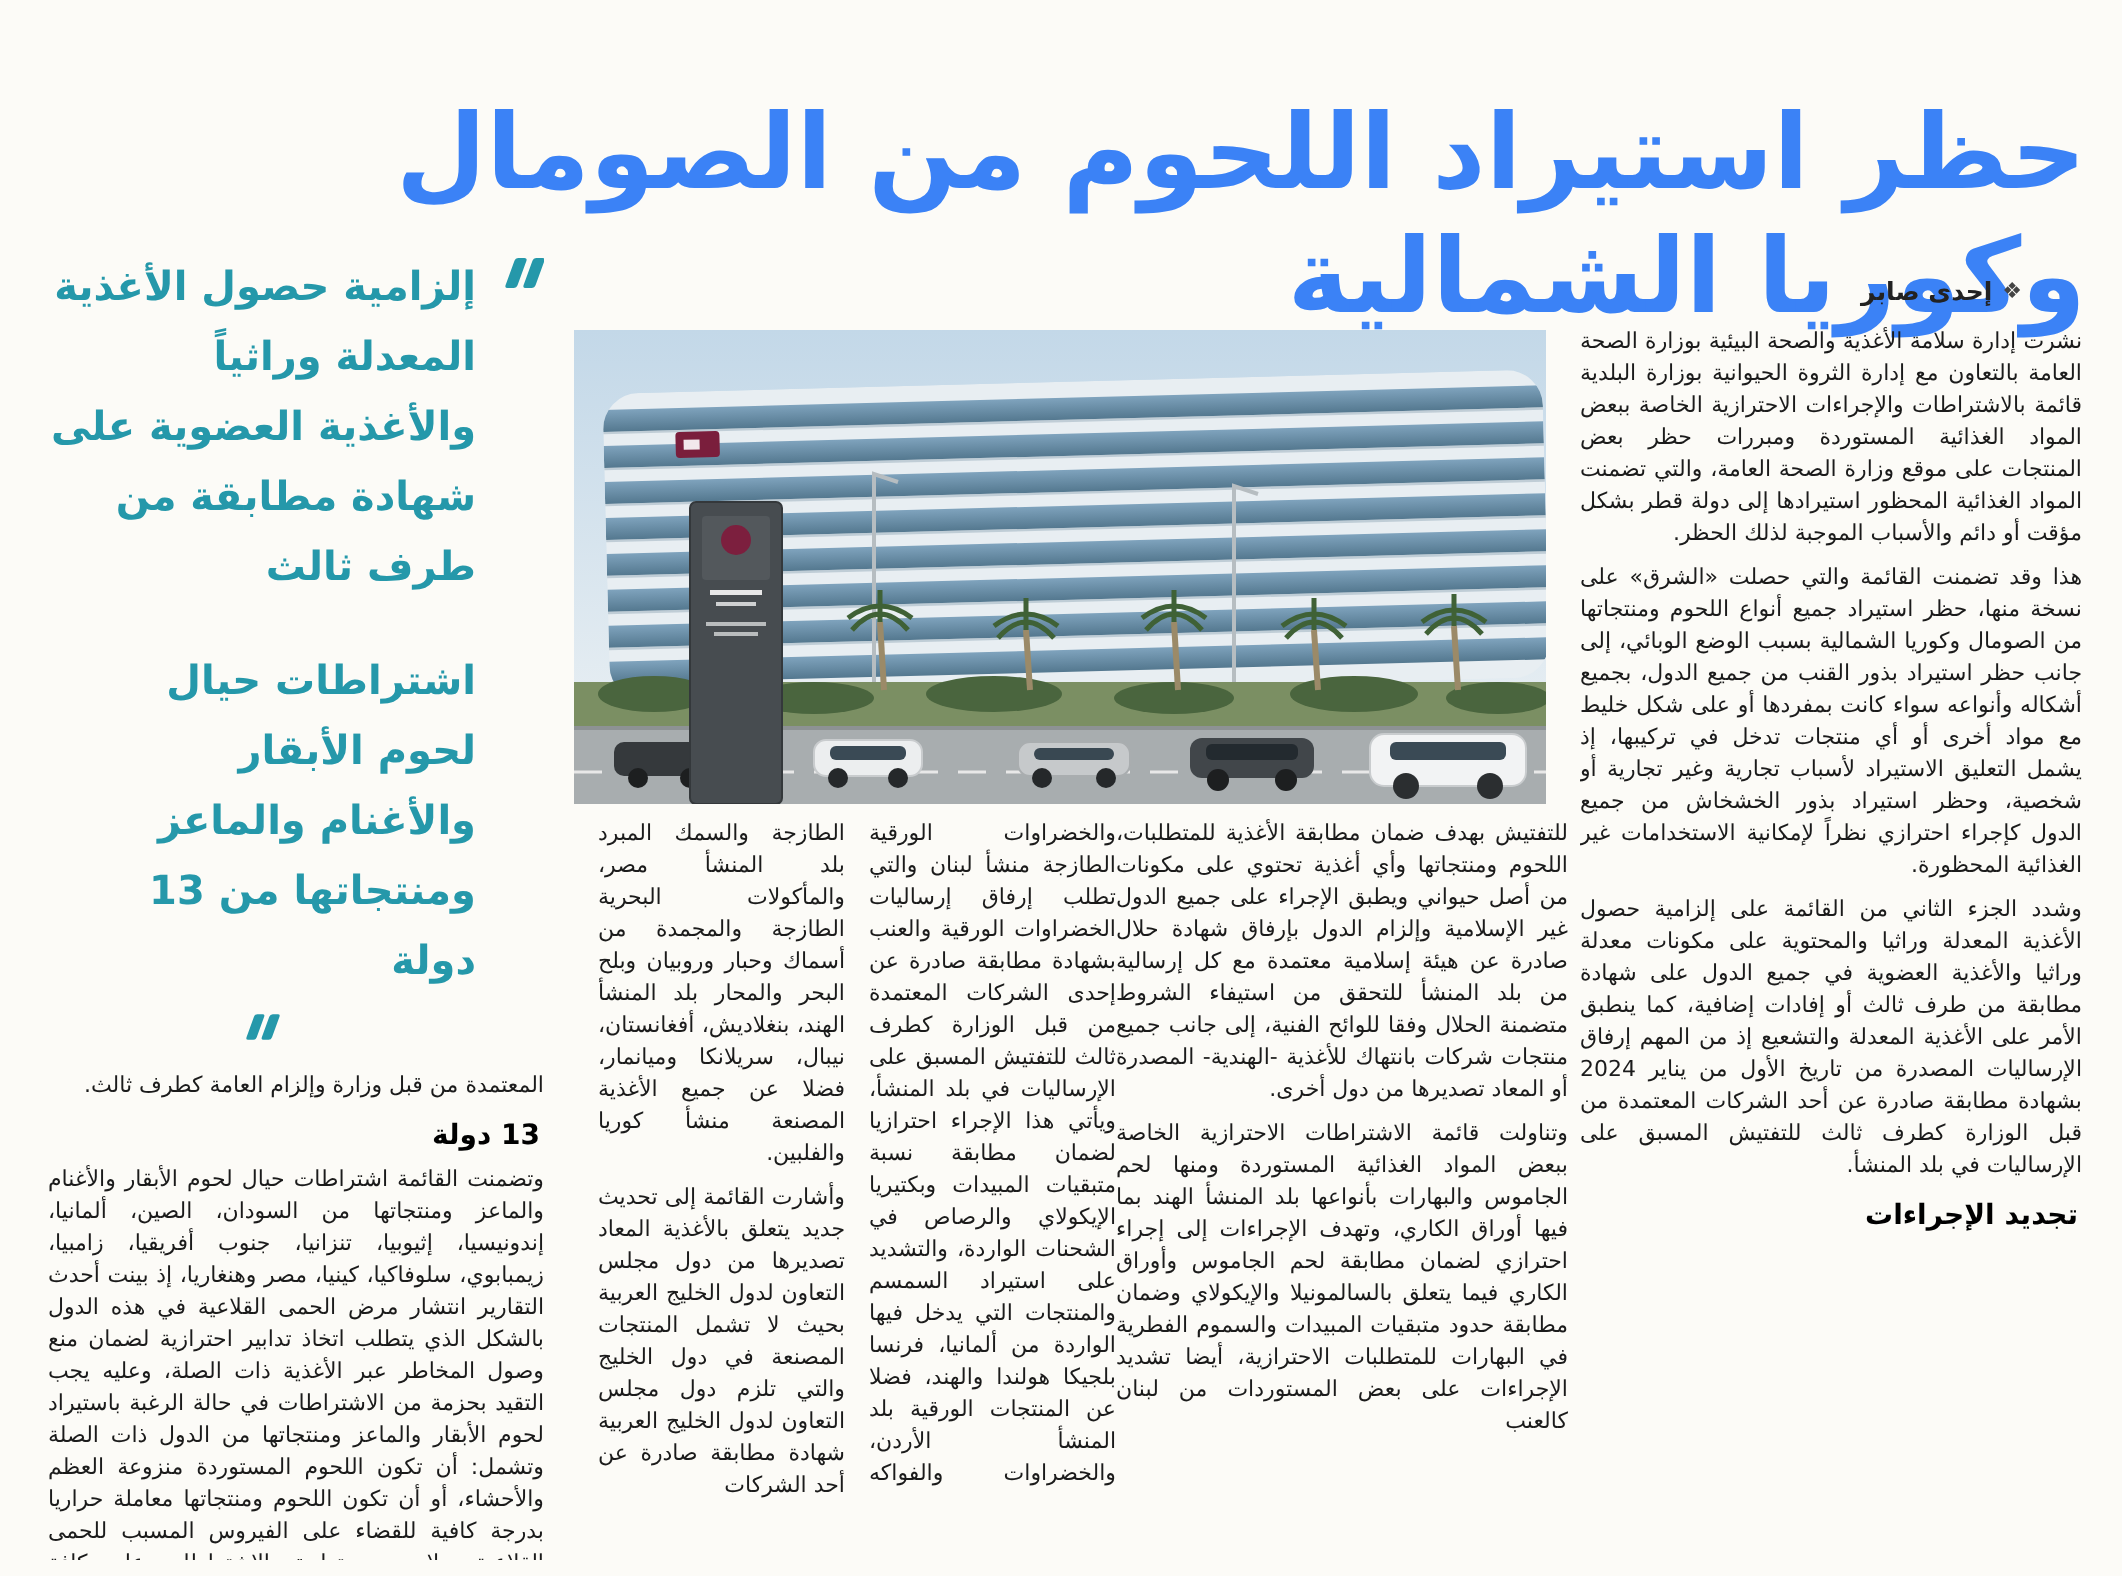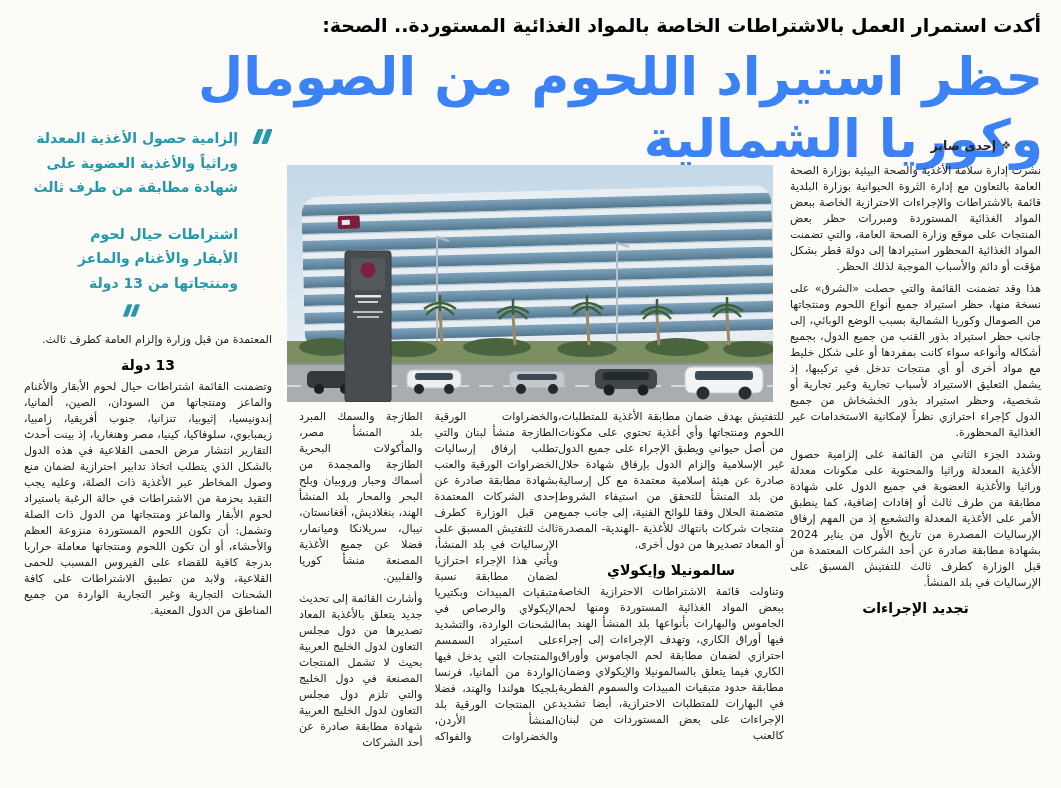--- a/index.html
+++ b/index.html
@@ -44,44 +44,43 @@
   }
 
   .sidebar { position:absolute; top:126px; left:24px; width:248px; bottom:8px; overflow:hidden; }
 
   .bt {
     font-size:11px; line-height:16px; text-align:justify;
     margin-bottom:6px; color:#1b1b1b;
   }
   .subhead {
     font-size:14px; font-weight:bold; color:#000;
-    text-align:center; margin:9px 2px 6px;
+    text-align:right; margin:9px 2px 6px;
   }
 
   .quote-block { position:relative; padding-right:34px; margin-bottom:14px; }
   .pullquote {
-    color:#2598aa; font-weight:bold; font-size:14px;
+    color:#2598aa; font-weight:bold; font-size:20px;
     line-height:1.75; text-align:right; margin-bottom:22px;
   }
   .pullquote:last-of-type { margin-bottom:8px;margin-left:46px; }
 
   .qmark { display:flex; gap:3px; }
   .qmark i {
     display:inline-block; width:6px; height:15px;
     background:#2598aa; transform:skewX(-20deg); border-radius:1.5px;
   }
   .qmark-open { position:absolute; top:3px; right:2px; }
   .qmark-close { width:max-content; margin:6px auto 0; transform:scale(.85); }
 </style>
 </head>
 <body>
 
 <div class="page">
 
-  <div class="kicker">أكدت استمرار العمل بالاشتراطات الخاصة بالمواد الغذائية المستوردة.. الصحة:</div>
   <h1 class="headline">حظر استيراد اللحوم من الصومال وكوريا الشمالية</h1>
 
   <div class="byline">
     <span class="byline-icon">❖</span>
     <span class="byline-name">إحدى صابر</span>
   </div>
 
   <figure class="photo">
     <svg viewBox="0 0 486 237" width="486" height="237" aria-hidden="true">
       <defs>
@@ -208,21 +207,20 @@
 
   <section class="col col1">
     <p class="bt">نشرت إدارة سلامة الأغذية والصحة البيئية بوزارة الصحة العامة بالتعاون مع إدارة الثروة الحيوانية بوزارة البلدية قائمة بالاشتراطات والإجراءات الاحترازية الخاصة ببعض المواد الغذائية المستوردة ومبررات حظر بعض المنتجات على موقع وزارة الصحة العامة، والتي تضمنت المواد الغذائية المحظور استيرادها إلى دولة قطر بشكل مؤقت أو دائم والأسباب الموجبة لذلك الحظر.</p>
     <p class="bt">هذا وقد تضمنت القائمة والتي حصلت «الشرق» على نسخة منها، حظر استيراد جميع أنواع اللحوم ومنتجاتها من الصومال وكوريا الشمالية بسبب الوضع الوبائي، إلى جانب حظر استيراد بذور القنب من جميع الدول، بجميع أشكاله وأنواعه سواء كانت بمفردها أو على شكل خليط مع مواد أخرى أو أي منتجات تدخل في تركيبها، إذ يشمل التعليق الاستيراد لأسباب تجارية وغير تجارية أو شخصية، وحظر استيراد بذور الخشخاش من جميع الدول كإجراء احترازي نظراً لإمكانية الاستخدامات غير الغذائية المحظورة.</p>
     <p class="bt">وشدد الجزء الثاني من القائمة على إلزامية حصول الأغذية المعدلة وراثيا والمحتوية على مكونات معدلة وراثيا والأغذية العضوية في جميع الدول على شهادة مطابقة من طرف ثالث أو إفادات إضافية، كما ينطبق الأمر على الأغذية المعدلة والتشعيع إذ من المهم إرفاق الإرساليات المصدرة من تاريخ الأول من يناير 2024 بشهادة مطابقة صادرة عن أحد الشركات المعتمدة من قبل الوزارة كطرف ثالث للتفتيش المسبق على الإرساليات في بلد المنشأ.</p>
     <h3 class="subhead">تجديد الإجراءات</h3>
   </section>
 
   <section class="col col2">
     <p class="bt">للتفتيش بهدف ضمان مطابقة الأغذية للمتطلبات، اللحوم ومنتجاتها وأي أغذية تحتوي على مكونات من أصل حيواني ويطبق الإجراء على جميع الدول غير الإسلامية وإلزام الدول بإرفاق شهادة حلال صادرة عن هيئة إسلامية معتمدة مع كل إرسالية من بلد المنشأ للتحقق من استيفاء الشروط متضمنة الحلال وفقا للوائح الفنية، إلى جانب جميع منتجات شركات بانتهاك للأغذية -الهندية- المصدرة أو المعاد تصديرها من دول أخرى.</p>
-    <h3 class="subhead">سالمونيلا وإيكولاي</h3>
     <p class="bt">وتناولت قائمة الاشتراطات الاحترازية الخاصة ببعض المواد الغذائية المستوردة ومنها لحم الجاموس والبهارات بأنواعها بلد المنشأ الهند بما فيها أوراق الكاري، وتهدف الإجراءات إلى إجراء احترازي لضمان مطابقة لحم الجاموس وأوراق الكاري فيما يتعلق بالسالمونيلا والإيكولاي وضمان مطابقة حدود متبقيات المبيدات والسموم الفطرية في البهارات للمتطلبات الاحترازية، أيضا تشديد الإجراءات على بعض المستوردات من لبنان كالعنب</p>
   </section>
 
   <section class="col colnarrow">
     <p class="bt">والخضراوات الورقية الطازجة منشأ لبنان والتي تطلب إرفاق إرساليات الخضراوات الورقية والعنب بشهادة مطابقة صادرة عن إحدى الشركات المعتمدة من قبل الوزارة كطرف ثالث للتفتيش المسبق على الإرساليات في بلد المنشأ، ويأتي هذا الإجراء احترازيا لضمان مطابقة نسبة متبقيات المبيدات وبكتيريا الإيكولاي والرصاص في الشحنات الواردة، والتشديد على استيراد السمسم والمنتجات التي يدخل فيها الواردة من ألمانيا، فرنسا بلجيكا هولندا والهند، فضلا عن المنتجات الورقية بلد المنشأ الأردن، والخضراوات والفواكه الطازجة والسمك المبرد بلد المنشأ مصر، والمأكولات البحرية الطازجة والمجمدة من أسماك وحبار وروبيان وبلح البحر والمحار بلد المنشأ الهند، بنغلاديش، أفغانستان، نيبال، سريلانكا وميانمار، فضلا عن جميع الأغذية المصنعة منشأ كوريا والفلبين.</p>
     <p class="bt">وأشارت القائمة إلى تحديث جديد يتعلق بالأغذية المعاد تصديرها من دول مجلس التعاون لدول الخليج العربية بحيث لا تشمل المنتجات المصنعة في دول الخليج والتي تلزم دول مجلس التعاون لدول الخليج العربية شهادة مطابقة صادرة عن أحد الشركات</p>
   </section>
 
   <aside class="sidebar">
     <div class="quote-block">

